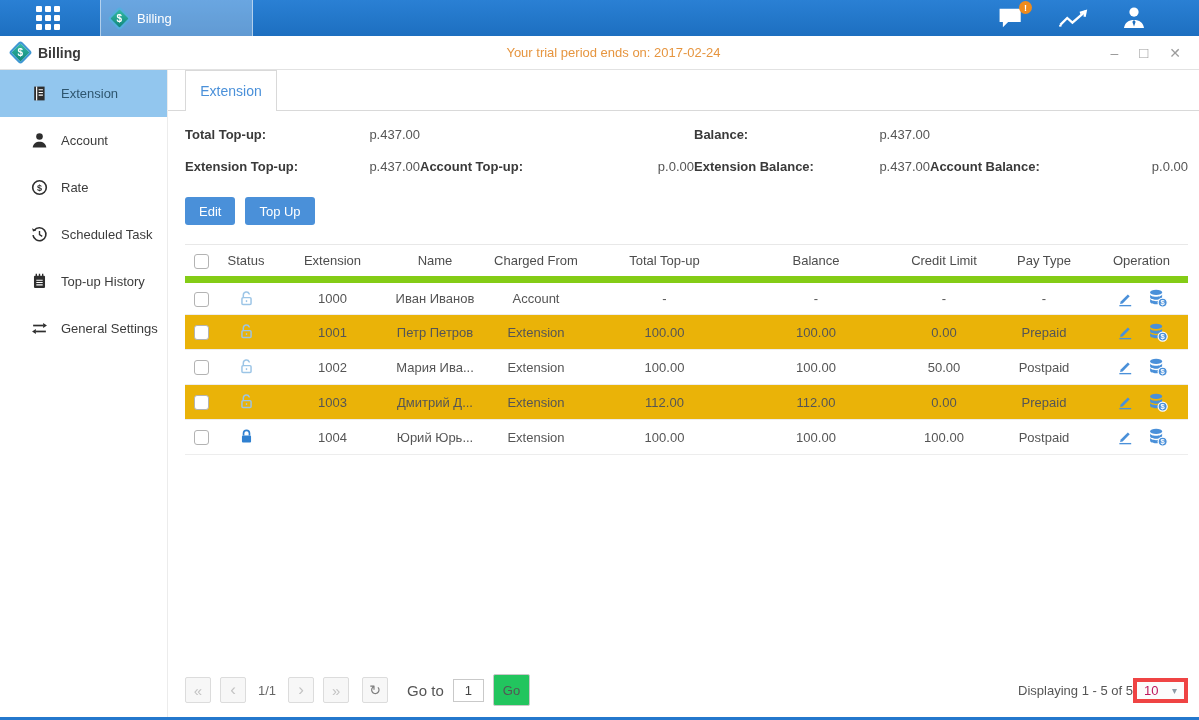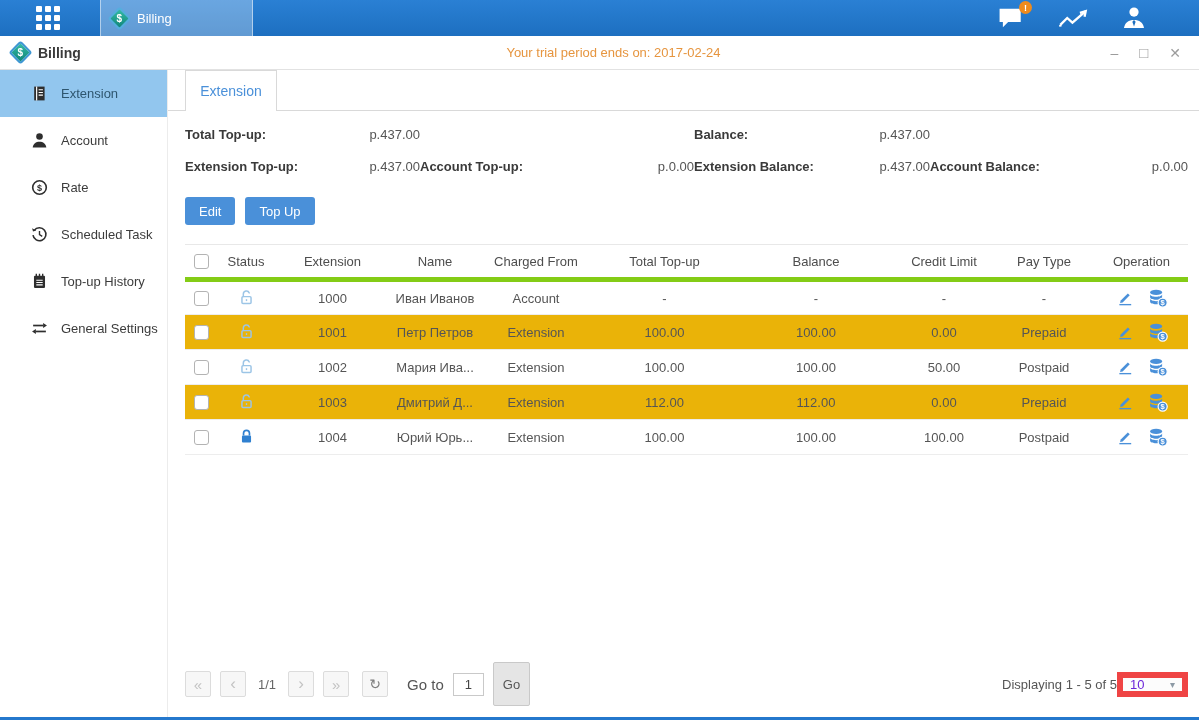--- a/index.html
+++ b/index.html
@@ -54,44 +54,44 @@
   .sum-value { color:#555;text-align:right; }
 
   
   .actions { padding:23px 0 0 17px; display:flex; gap:10px; }
   .btn-blue { background:#4a90d9; color:#fff; border:none; border-radius:3px; height:28px; padding:0 14px; font-size:13px; font-family:"Liberation Sans",sans-serif; cursor:pointer; }
 
   
   .tbl-wrap { margin:19px 13px 0 17px; }
   table { border-collapse:collapse; table-layout:fixed; width:1003px; }
   thead tr { border-top:1px solid #e8e8e8; }
-  th { height:35px; font-weight:normal; font-size:13px; color:#4d4d4d; border-bottom:5px solid #84cc16; text-align:center;margin-top:16px; }
+  th { height:35px; font-weight:normal; font-size:13px; color:#4d4d4d; border-bottom:7px solid #84cc16; text-align:center;margin-top:16px; }
   td { height:35px; font-size:13px; color:#555; text-align:center; border-bottom:1px solid #ededed; }
   tr.stripe { background:#eab308; }
   .cbx { display:inline-block; width:15px; height:15px; border:1px solid #b3b3b3; border-radius:3px; background:#fff; cursor:pointer; vertical-align:middle; }
   .lock svg { width:17px; height:18px; vertical-align:middle; }
   .op { display:inline-flex; margin:0 7px; cursor:pointer; vertical-align:middle; }
   .col-check { text-align:center; }
 
   
   .pager { margin-top:auto; display:flex; align-items:center; gap:9px; padding:0 13px 11px 17px; }
   .pg-btn { width:26px; height:26px; background:#f7f7f7; border:1px solid #dcdcdc; border-radius:2px; display:flex; align-items:center; justify-content:center; color:#c3c3c3; font-size:15px; cursor:pointer; }
   [data-name="first-page-button"]::before { content:"«"; }
   [data-name="prev-page-button"]::before { content:"‹"; font-size:17px; }
   [data-name="next-page-button"]::before { content:"›"; font-size:17px; }
   [data-name="last-page-button"]::before { content:"»"; }
   [data-name="refresh-button"]::before { content:"↻"; font-size:14px; }
   .pg-btn.refresh { color:#7d7d7d; margin-left:4px; }
   .pg-ind { font-size:13px; color:#666; margin:0 3px; }
   .goto-label { font-size:15px; color:#555; margin-left:10px; }
   .goto-input { width:31px; height:23px; border:1px solid #c9c9c9; text-align:center; font-size:13px; color:#444; font-family:"Liberation Sans",sans-serif; }
-  .go-btn { height:44px; padding:0 9px; background:#e5e5e5; border:1px solid #c9c9c9; border-radius:2px; font-size:13px; color:#555; cursor:pointer; font-family:"Liberation Sans",sans-serif; }
+  .go-btn { height:32px; padding:0 9px; background:#22c55e; border:1px solid #c9c9c9; border-radius:2px; font-size:13px; color:#555; cursor:pointer; font-family:"Liberation Sans",sans-serif; }
   .pg-right { margin-left:auto; display:flex; align-items:center; }
   .displaying { font-size:13px; color:#555; }
-  .page-size { width:71px; height:25px; border:6px solid #ef4444; background:#fcfcfc; display:flex; align-items:center; padding:0 7px; font-size:13px; color:#6d28d9; cursor:pointer; }
+  .page-size { width:55px; height:25px; border:4px solid #ef4444; background:#fcfcfc; display:flex; align-items:center; padding:0 7px; font-size:13px; color:#be185d; cursor:pointer; }
   .caret { margin-left:auto; color:#8d9aa5; font-size:10px; }
   [data-name="caret-down-icon"]::before { content:"▾"; }
 
   .bottom-strip { height:3px; background:#2478cd; }
 </style>
 </head>
 <body>
 
 <div class="screen" data-name="billing-app-window">
 

